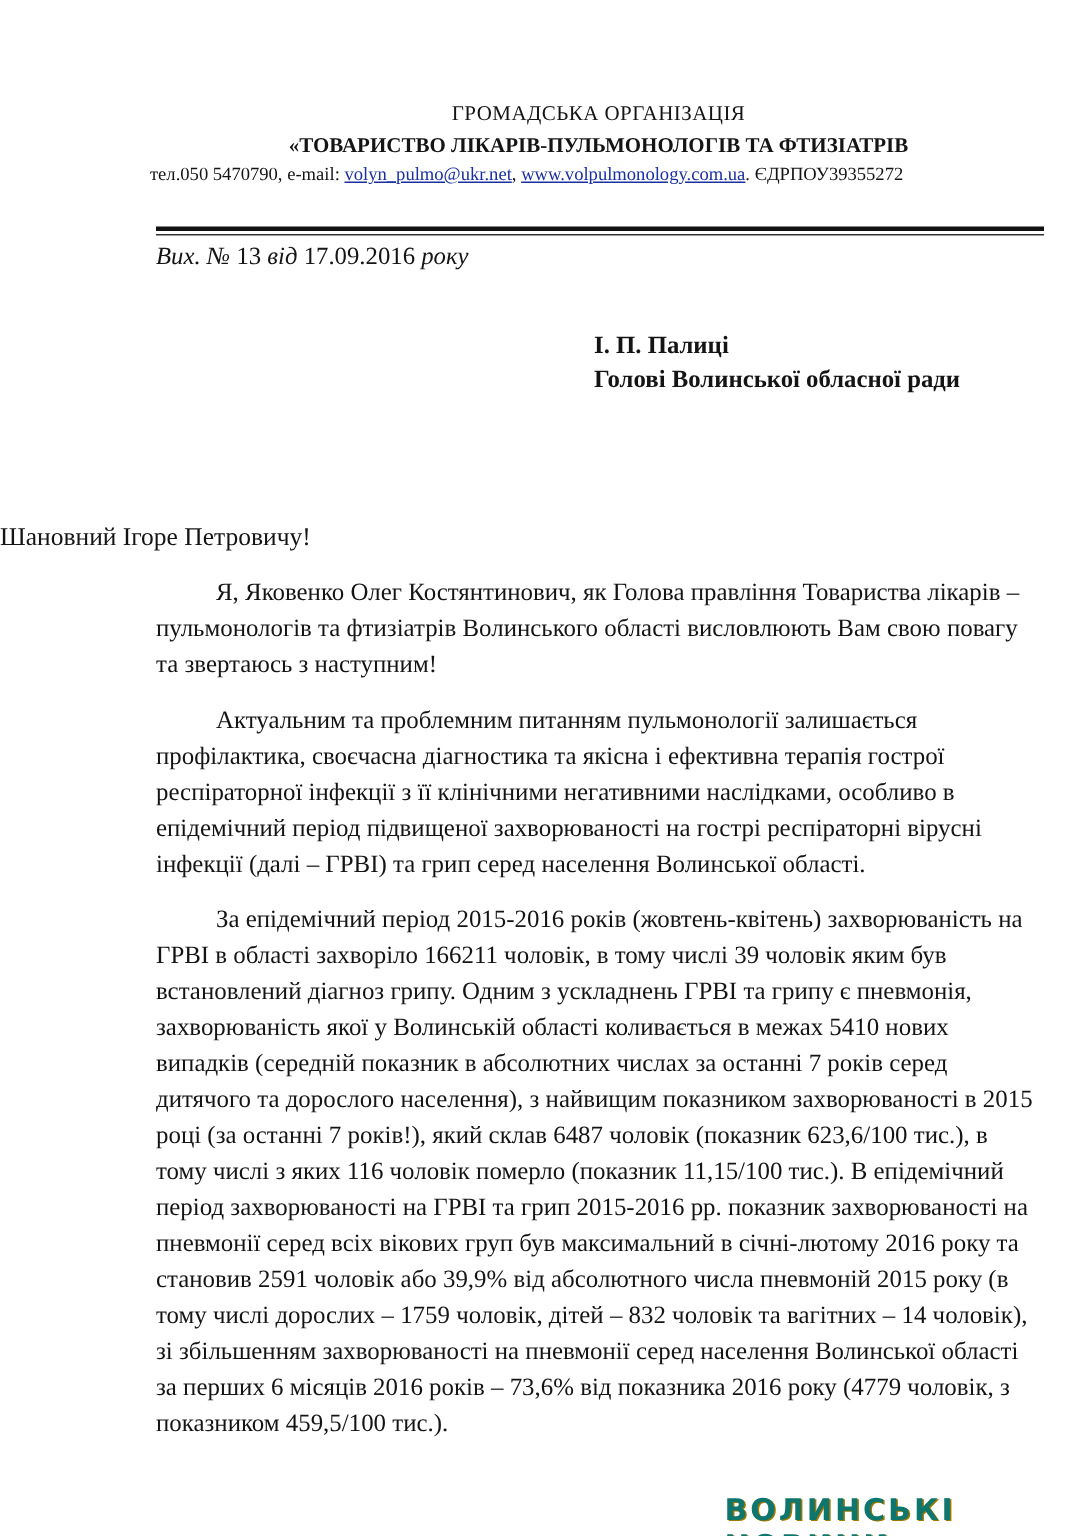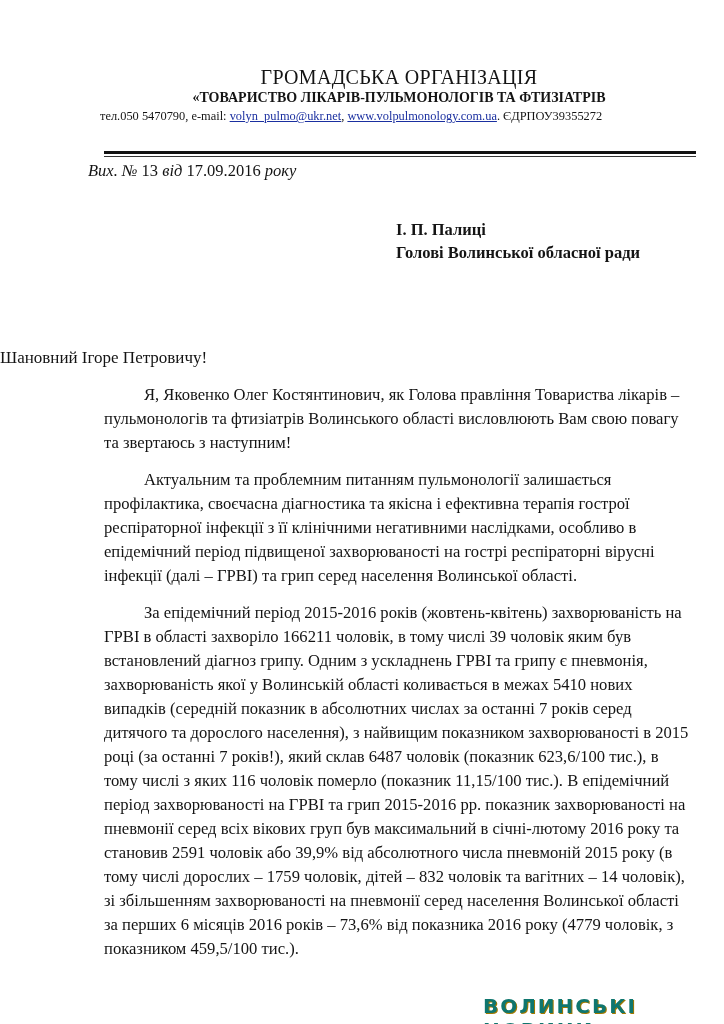--- a/index.html
+++ b/index.html
@@ -1,25 +1,25 @@
 <!DOCTYPE html>
 <html><head>
 <meta charset="utf-8">
 <style>
   html, body { margin: 0; padding: 0; background: #ffffff; }
   body { width: 724px; height: 1024px; position: relative; overflow: hidden;
          font-family: "Liberation Serif", "DejaVu Serif", serif; color: #141414; }
   .header { position: absolute; left: 100px; top: 66px; width: 598px; text-align: center; }
-  .org-type { font-size: 20px; line-height: 22px; letter-spacing: 0.3px; }
+  .org-type { font-size: 14px; line-height: 22px; letter-spacing: 0.3px; }
   .org-name { font-size: 14px; font-weight: bold; line-height: 20px; }
   .contacts { font-size: 12.4px; line-height: 16px; text-align: left; white-space: nowrap; }
   .contacts a { color: #1a2fa0; text-decoration: underline; }
   .rule-thick { position: absolute; left: 104px; top: 151px; width: 592px; height: 3px; background: #111; }
   .rule-thin { position: absolute; left: 104px; top: 156px; width: 592px; height: 1px; background: #333; }
-  .outgoing { position: absolute; left: 88px; top: 160px; font-size: 16.5px; line-height: 22px; }
+  .outgoing { position: absolute; left: 104px; top: 160px; font-size: 16.5px; line-height: 22px; }
   .outgoing i { font-style: italic; }
   .addressee { position: absolute; left: 396px; top: 218px; font-size: 16.5px; font-weight: bold; line-height: 23px; }
   .greeting { position: absolute; left: 0; top: 347px; width: 100%; box-sizing: border-box;
               font-size: 17px; line-height: 22px; }
   .body-text { position: absolute; left: 104px; top: 383px; width: 592px; font-size: 16.6px; line-height: 24px; }
   .body-text p { margin: 0 0 13px 0; text-indent: 40px; }
   .watermark { position: absolute; left: 483px; top: 994px; font-family: "DejaVu Sans", sans-serif;
                font-weight: bold; font-size: 20px; letter-spacing: 2px;
                color: #0f766e; text-shadow: 1px 1px 0 #a07800; }
 </style>

